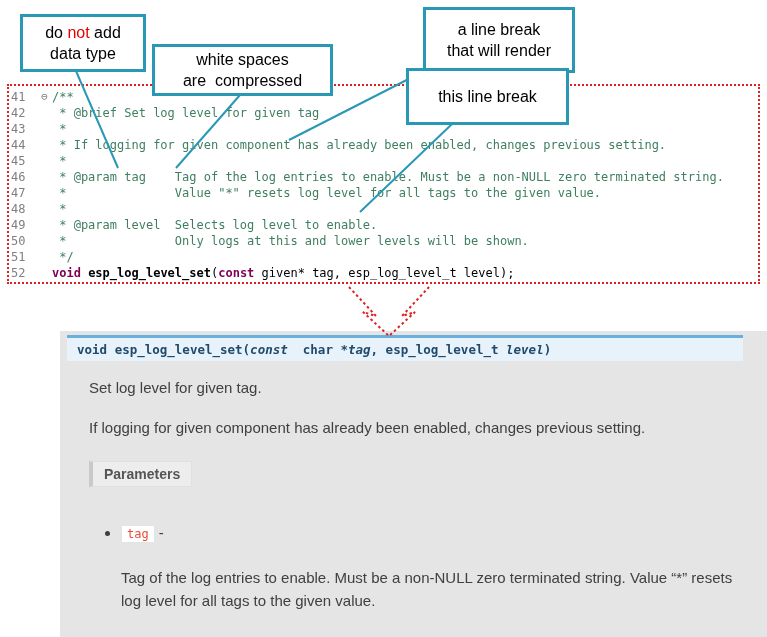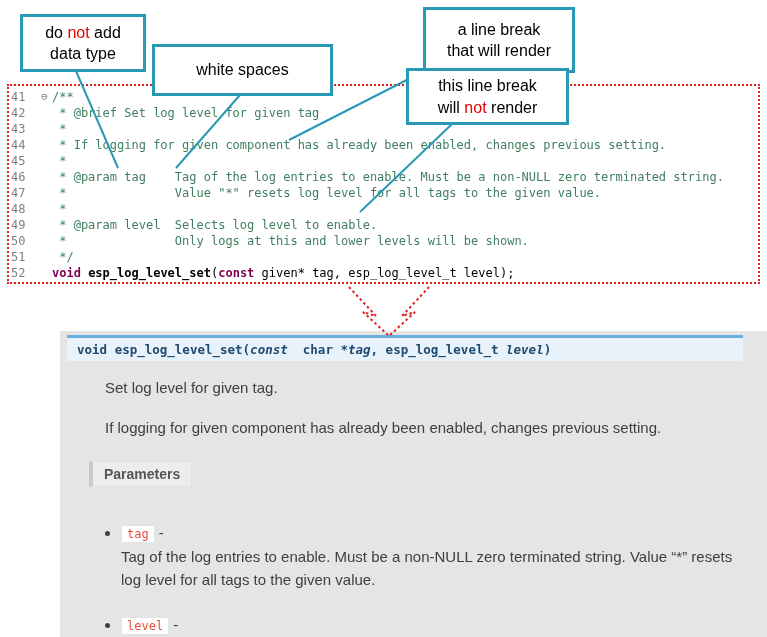--- a/index.html
+++ b/index.html
@@ -56,53 +56,53 @@
   .sig{
     margin:4px 24px 0 7px;background:var(--sig-bg);border-top:3px solid var(--sig-border-blue);
     padding:4px 10px;font-family:"DejaVu Sans Mono",monospace;font-size:12.5px;
     font-weight:bold;color:var(--sig-text);white-space:pre;
   }
   .sig-kw{font-style:normal;}
   .sig-kw-it{font-style:italic;}
   .sig-name{font-weight:bold;}
   .sig-param{font-style:italic;}
   .doc-body{padding:16px 26px 0 29px;font-size:15px;color:#404040;}
-  .doc-body p{margin:0 0 18px 16px;line-height:1.45;}
+  .doc-body p{margin:0 0 18px 0;line-height:1.45;}
   .params-chip{
     display:inline-block;background:#EDEDED;border:1px solid #E0E0E0;border-left:4px solid #C9C9C9;
     padding:4px 11px;font-weight:bold;color:#555;font-size:14px;margin:4px 0 18px 0;
   }
   .params-list{margin:16px 0 0 0;padding-left:32px;}
   .params-list li{margin-bottom:22px;line-height:1.5;}
   .param-head{line-height:1.6;}
   .param-code{
     font-family:"DejaVu Sans Mono",monospace;font-size:12px;color:var(--param-red);
     background:#fff;border:1px solid #E1E4E5;padding:1px 5px;
   }
-  .param-desc{margin-top:0;max-width:628px;line-height:1.55;}
+  .param-desc{margin-top:21px;max-width:628px;line-height:1.55;}
 </style>
 </head>
 <body>
 
 <div class="page">
 
   <div class="callout callout-1">
       <div class="callout-line"><span>do </span><span class="red">not</span><span> add</span></div>
       <div class="callout-line"><span>data type</span></div>
     </div>
   <div class="callout callout-2">
       <div class="callout-line"><span>white spaces</span></div>
+      <div class="callout-line"><span>are  compressed</span></div>
     </div>
   <div class="callout callout-3">
       <div class="callout-line"><span>a line break</span></div>
       <div class="callout-line"><span>that will render</span></div>
     </div>
   <div class="callout callout-4">
       <div class="callout-line"><span>this line break</span></div>
-      <div class="callout-line"><span>will </span><span class="red">not</span><span> render</span></div>
     </div>
 
   <svg class="overlay" width="767" height="637" viewBox="0 0 767 637">
     <line x1="76" y1="71" x2="118" y2="168"></line>
     <line x1="240" y1="95" x2="176" y2="168"></line>
     <line x1="440" y1="63" x2="289" y2="140"></line>
     <line x1="452" y1="124" x2="360" y2="212"></line>
     <path class="arrow" d="M 349 287 L 376 316 L 363 312 L 389 336 L 415 312 L 402 316 L 429 287"></path>
   </svg>
 

